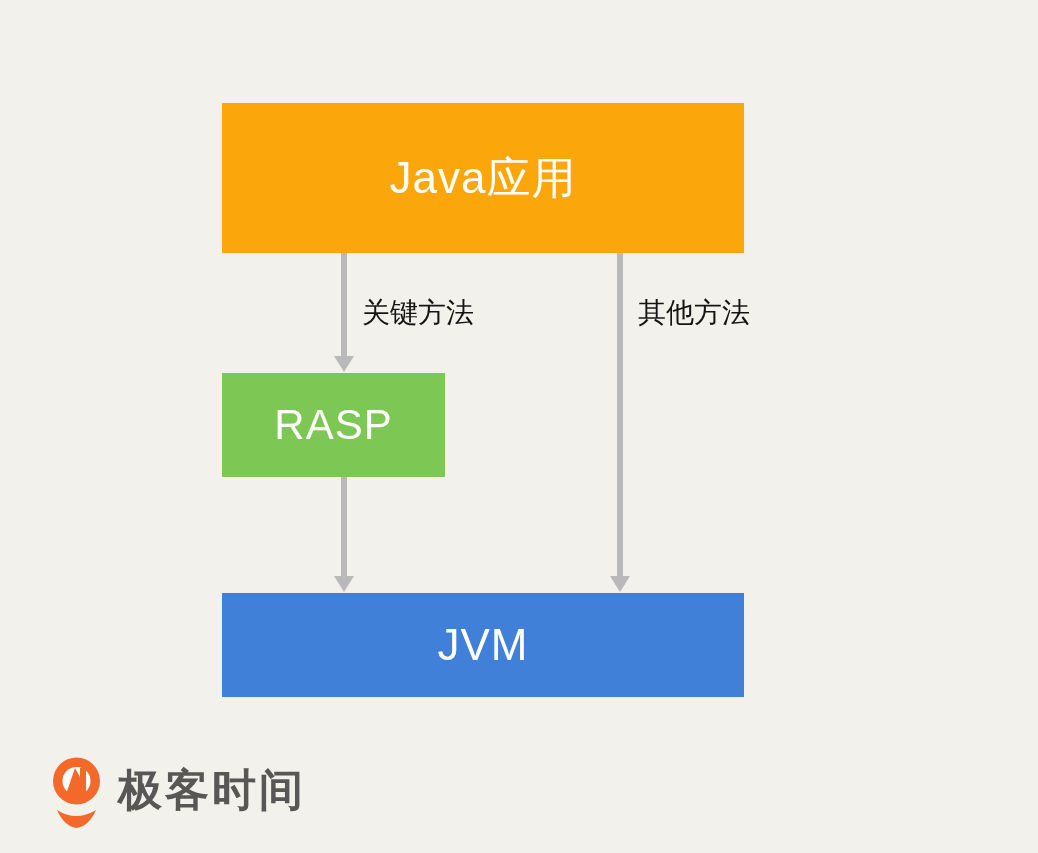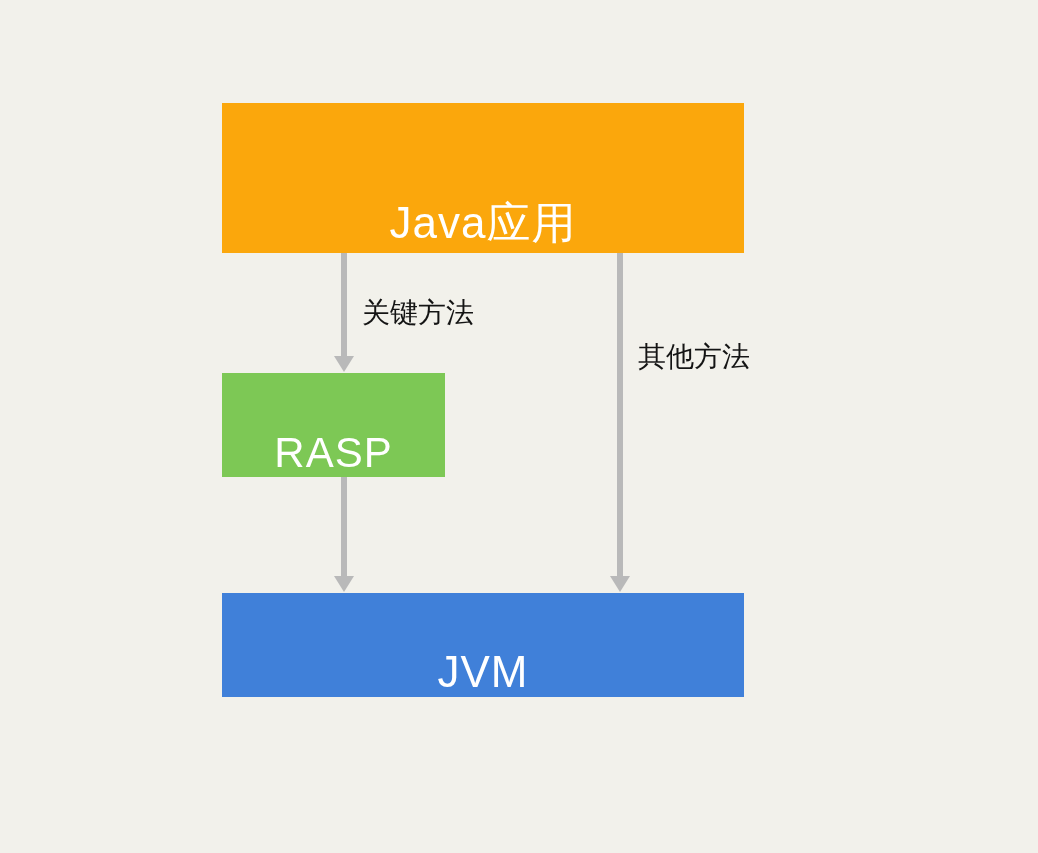--- a/index.html
+++ b/index.html
@@ -10,21 +10,21 @@
   .canvas {
     position: relative;
     width: 1038px;
     height: 853px;
     background: var(--background, #F2F1EB);
     overflow: hidden;
   }
   .node {
     position: absolute;
     display: flex;
-    align-items: flex-end;
+    align-items: center;
     justify-content: center;
     color: var(--box-text, #FFFFFF);
     font-weight: 400;
     letter-spacing: 1px;
   }
   .node-java {
     left: 222px; top: 103px;
     width: 522px; height: 150px;
     background: var(--java-box, #FBA70C);
     font-size: 44px;
@@ -56,21 +56,21 @@
     fill: var(--arrow, #B9B9B9);
   }
   .edge-label {
     position: absolute;
     font-size: 28px;
     line-height: 1.2;
     color: var(--edge-label, #141414);
     white-space: nowrap;
   }
   .edge-label-left { left: 362px; top: 296px; }
-  .edge-label-right { left: 638px; top: 296px; margin-top: 44px; }
+  .edge-label-right { left: 638px; top: 296px; }
   .logo {
     position: absolute;
     left: 53px; top: 756px;
     display: flex;
     align-items: center;
     gap: 18px;
   }
   .logo-icon { width: 47px; height: 76px; }
   .logo-text {
     font-size: 44px;
@@ -112,14 +112,29 @@
     <span>RASP</span>
   </div>
 
   <div class="node node-jvm">
     <span>JVM</span>
   </div>
 
   <div class="edge-label edge-label-left">关键方法</div>
   <div class="edge-label edge-label-right">其他方法</div>
 
+  <div class="logo">
+    <svg class="logo-icon" viewBox="0 0 47 76">
+
+      <circle cx="23.5" cy="25" r="23.5" fill="var(--logo, #F4692A)"></circle>
+
+      <circle cx="23.5" cy="25" r="14" fill="#FFFFFF"></circle>
+
+      <path d="M12,41 L22,12 L27,21 L27,12 L33,12 L33,47 L25,42 Z" fill="var(--logo, #F4692A)"></path>
+
+      <path d="M12,45 L21,40 L17,49 Z" fill="#FFFFFF" opacity="0"></path>
+
+      <path d="M4,54 Q23,66 43,54 Q36,70 23.5,72 Q11,70 4,54 Z" fill="var(--logo, #F4692A)"></path>
+    </svg>
+    <span class="logo-text">极客时间</span>
+  </div>
 
 </div>
 
 </body></html>

